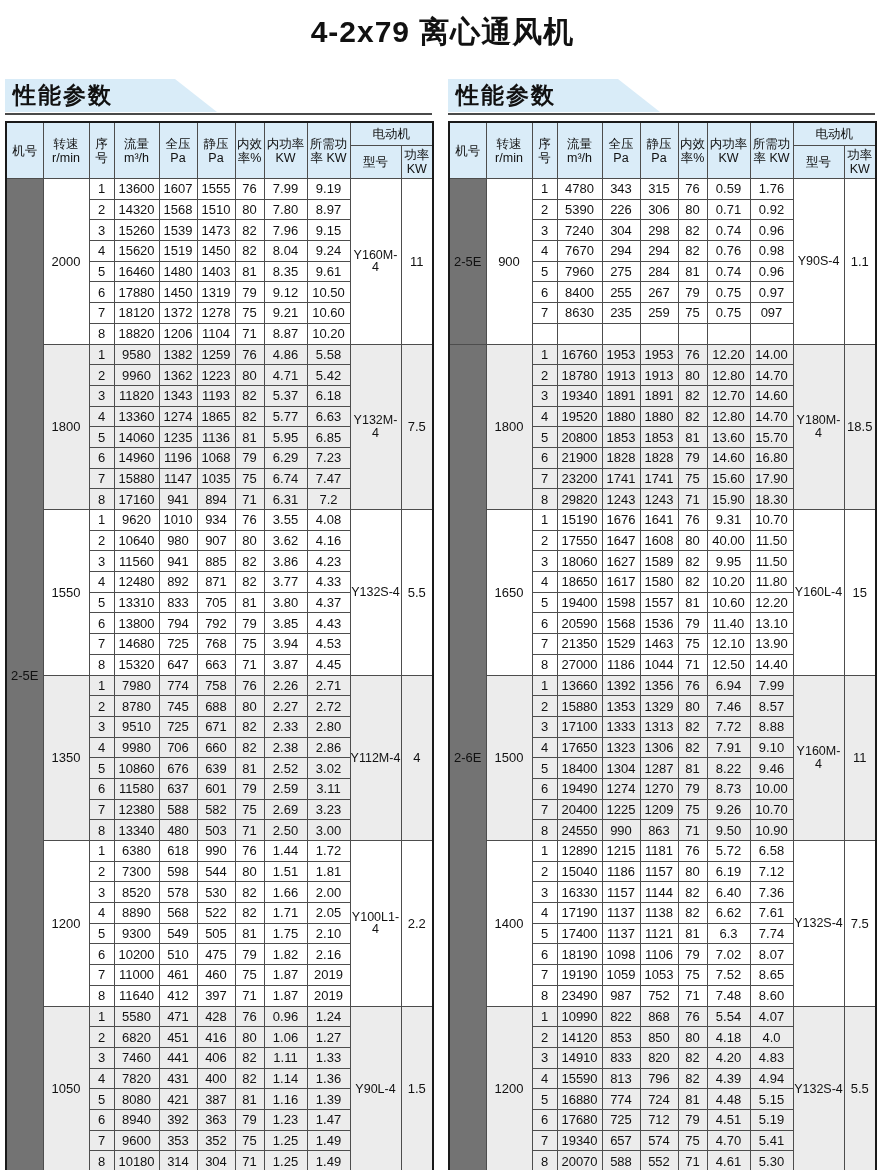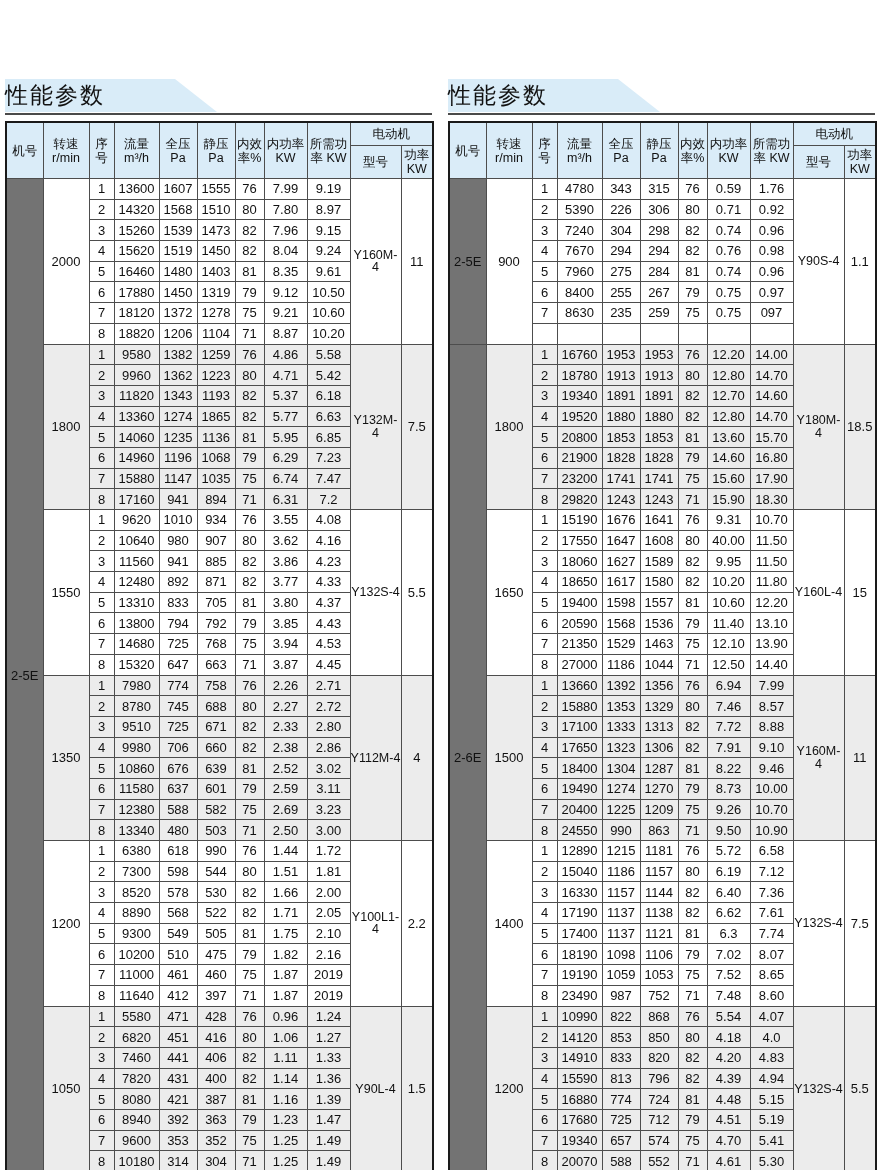--- a/index.html
+++ b/index.html
@@ -14,22 +14,22 @@
   }
   .tbl-wrap{position:absolute;top:79px;width:427px;}
   .tbl-left{left:5px;}
   .tbl-right{left:448px;}
   .banner{position:relative;height:33px;}
   .banner-bg{
     position:absolute;left:0;top:0;width:260px;height:33px;background:#d9ecf8;
     clip-path:polygon(0 0,170px 0,212px 100%,0 100%);
   }
   .banner-text{
-    position:relative;font-size:23px;font-weight:normal;line-height:33px;
-    padding-left:0;letter-spacing:2px;
+    position:relative;font-size:23px;font-weight:bold;line-height:33px;
+    padding-left:8px;letter-spacing:2px;
   }
   .rule{height:2px;background:#4a4a4a;margin-top:1px;}
   table.perf{
     border-collapse:collapse;table-layout:fixed;width:427px;margin-top:6px;
     font-size:13px;text-align:center;border:2px solid #1a1a1a;
   }
   table.perf th,table.perf td{border:1px solid #4d4d4d;padding:0;overflow:hidden;}
   table.perf thead th{
     background:#daecf8;font-weight:normal;font-size:12.5px;line-height:1.12;padding:2px 0;
   }
@@ -38,20 +38,21 @@
   table.perf tbody td{height:19.7px;line-height:1;}
   td.c-machine{background:#737373;font-size:13px;}
   td.s-w{background:#ffffff;}
   td.s-g{background:#ececec;}
   td.c-model{font-size:12.5px;}
 </style>
 </head>
 <body>
 
 <div class="sheet">
+  <div class="page-title">4-2x79 离心通风机</div>
 
   <div class="tbl-wrap tbl-left">
     <div class="banner">
       <div class="banner-bg"></div>
       <div class="banner-text">性能参数</div>
     </div>
     <div class="rule"></div>
     <table class="perf">
         <colgroup>
           <col style="width: 37px;">

